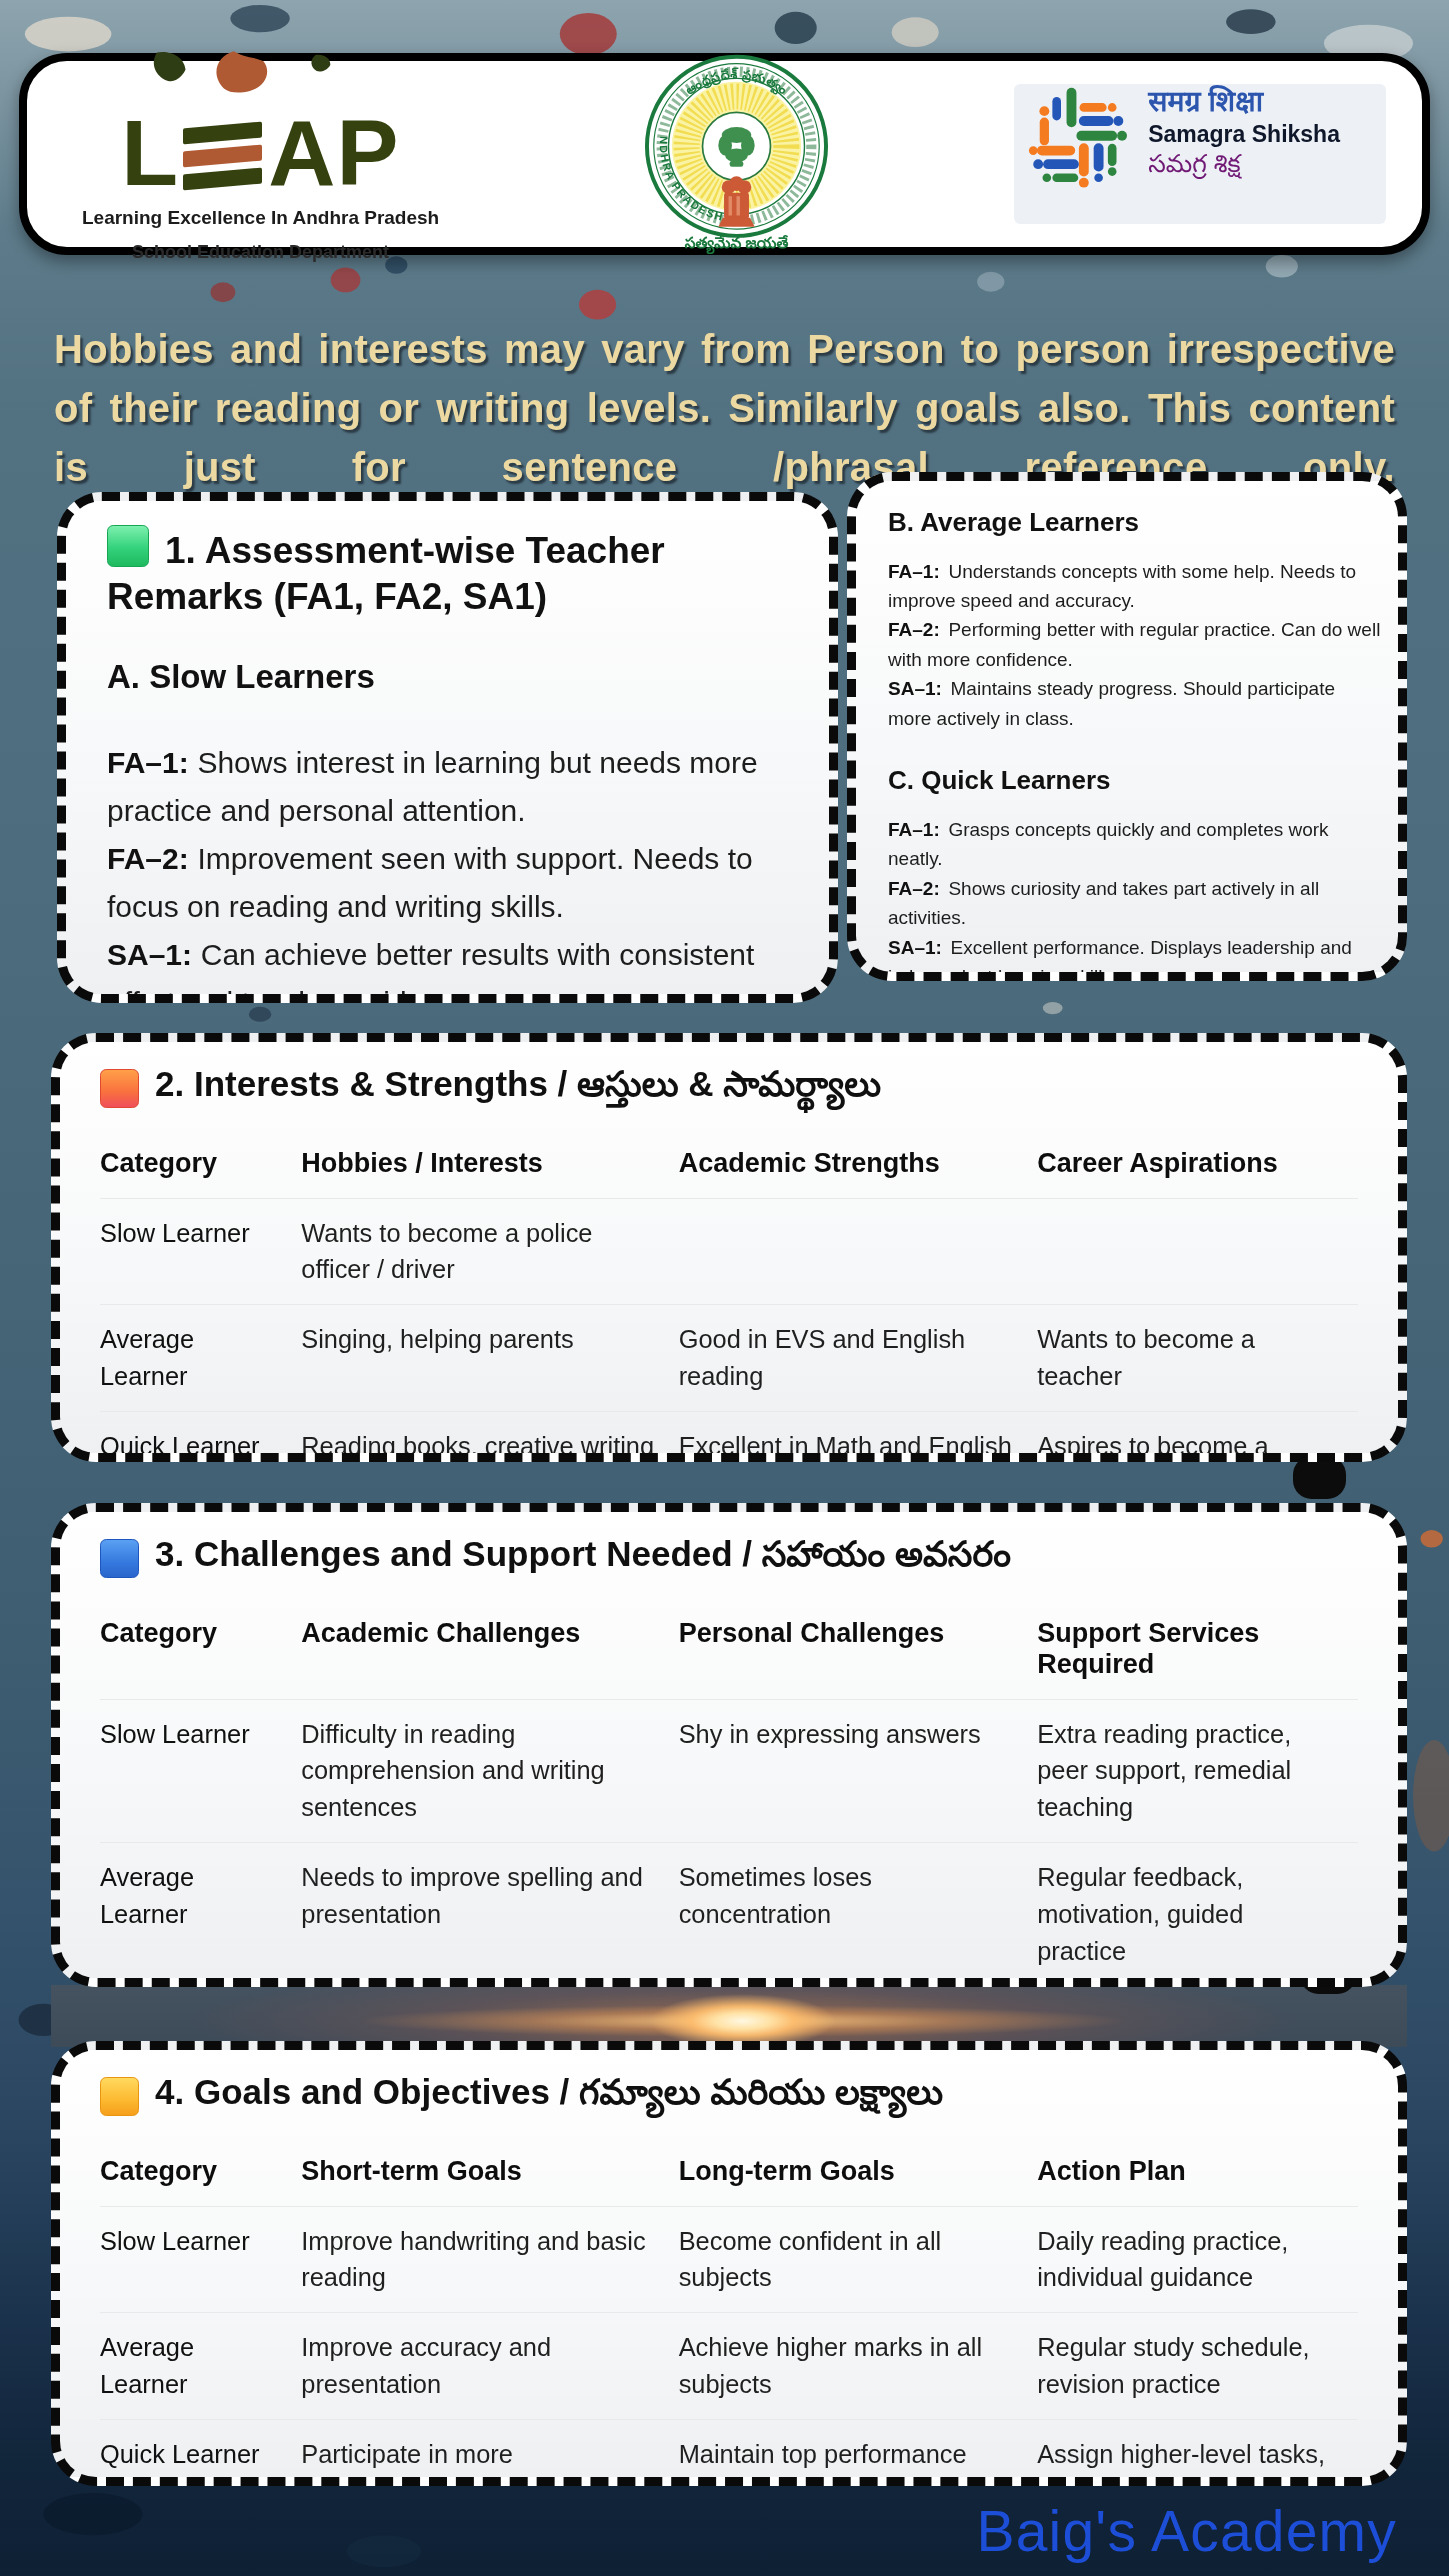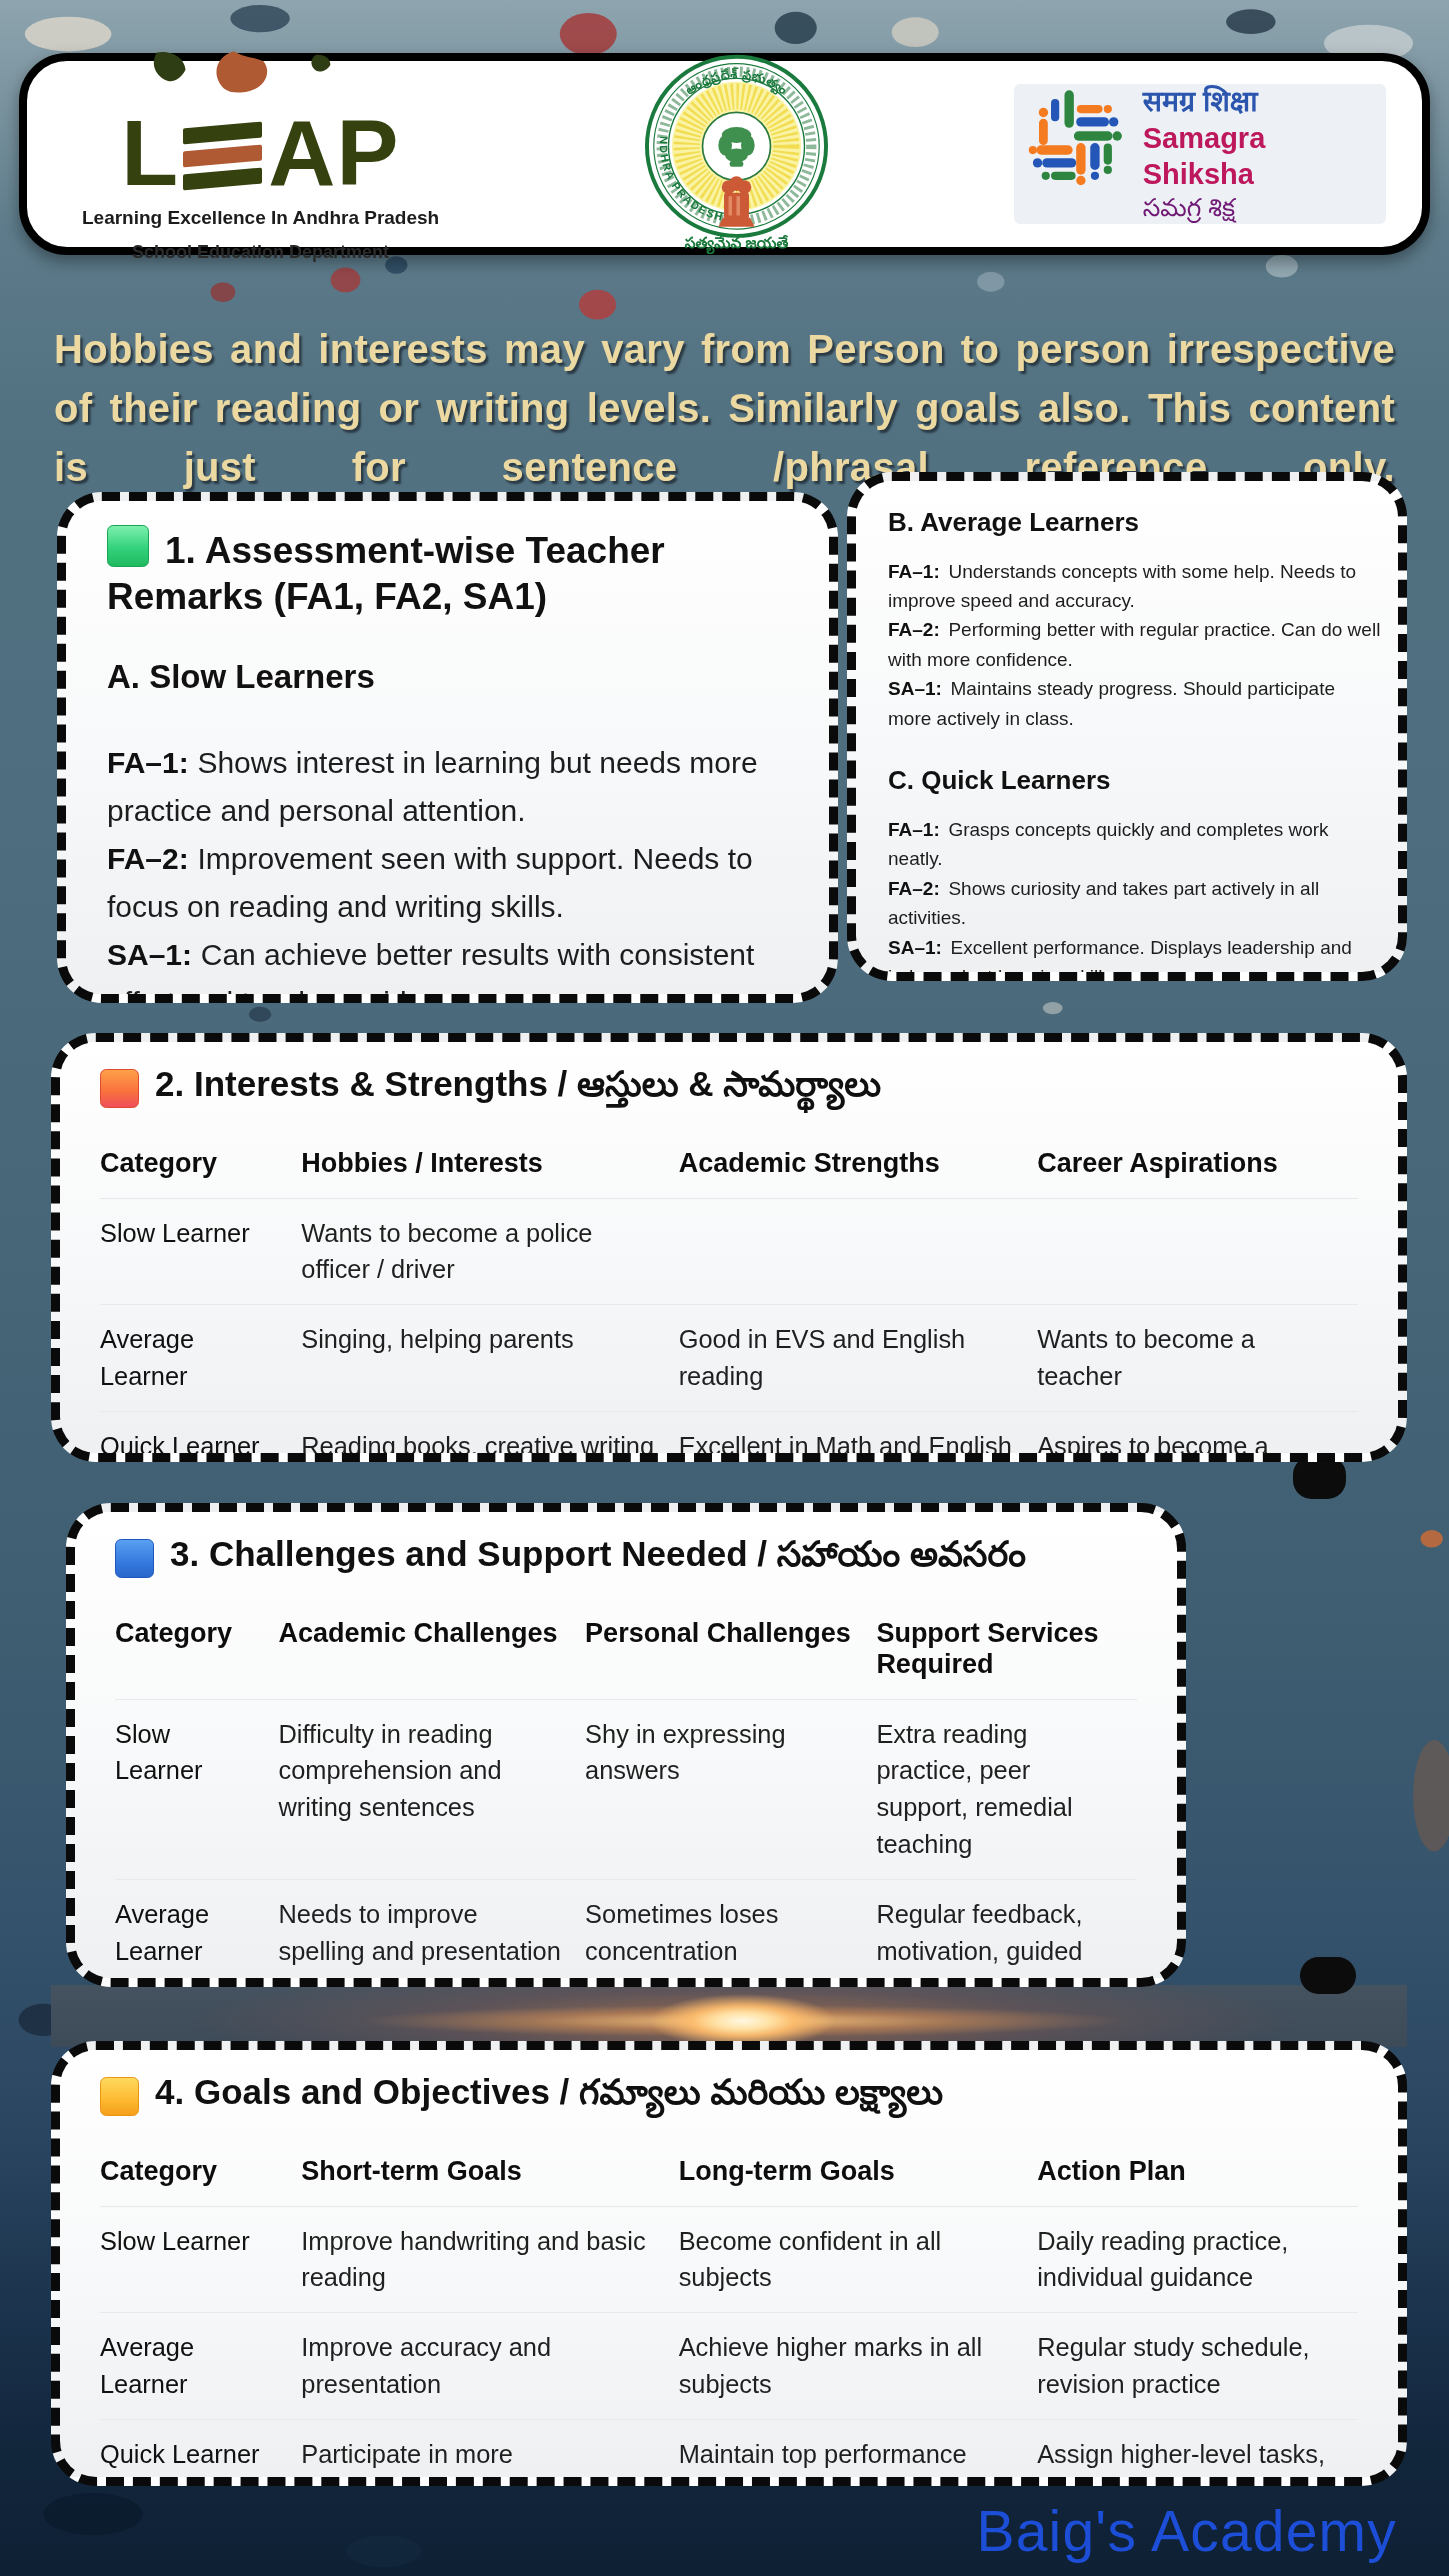--- a/index.html
+++ b/index.html
@@ -37,21 +37,21 @@
   .leap-ebars i:nth-child(3){background:#35420f;}
   .leap-sub1{font-size:19px;font-weight:700;color:#1c1c1c;margin-top:11px;}
   .leap-sub2{font-size:18px;font-weight:700;color:#2a2a2a;margin-top:12.4px;}
   .emblem-wrap{width:211px;height:204px;flex:0 0 auto;margin-top:-3.7px;}
   .samagra{
     width:372px;height:140px;background:#edf1f6;border-radius:6.2px;
     display:flex;align-items:flex-start;gap:16px;padding:0 13.6px;box-sizing:border-box;
   }
   .samagra-text{display:flex;flex-direction:column;line-height:1.25;}
   .samagra-hindi{font-size:28.5px;font-weight:700;color:#2c55ae;}
-  .samagra-eng{font-size:29px;font-weight:700;color:#be185d;}
+  .samagra-eng{font-size:23px;font-weight:700;color:#0f172a;}
   .samagra-telugu{font-size:25px;font-weight:400;color:#701a75;}
   
   .intro{
     position:absolute;left:54px;top:280px;width:1341px;z-index:1;
     font-size:40px;font-weight:700;line-height:1.48;color:#ecd9a2;
     text-align:justify;text-align-last:justify;
     text-shadow:2.5px 3.1px 1.9px rgba(15,22,28,.6);
     letter-spacing:0.3px;word-spacing:2.5px;
   }
   
@@ -59,21 +59,21 @@
   .box-remarks-right{left:847px;top:472px;width:560px;height:509px;padding:26px 16px 18.6px 32px;}
   .sec1-title{font-size:37px;font-weight:700;color:#111;line-height:1.24;margin:0;}
   .learner-head-l{font-size:33px;font-weight:700;color:#111;margin:38px 0 43px 0;}
   .remark-l{font-size:30px;color:#1d1d1d;line-height:1.6;margin:0;}
   .remark-l b,.remark-r b{font-weight:700;color:#111;margin-right:8.7px;}
   .learner-head-r{font-size:26px;font-weight:700;color:#111;margin:0 0 18.6px 0;}
   .remark-r{font-size:19px;color:#1d1d1d;line-height:1.55;margin:0;}
   .group-gap{height:32px;}
   
   .box-t2{left:51px;top:1033px;width:1356px;height:429px;padding:18.6px 40px;}
-  .box-t3{left:66px;top:1503px;width:1120px;height:484px;padding:18.6px 40px;}
+  .box-t3{left:51px;top:1503px;width:1356px;height:484px;padding:18.6px 40px;}
   .box-t4{left:51px;top:2041px;width:1356px;height:445px;padding:18.6px 40px;}
   .sec-title{font-size:35px;font-weight:700;color:#101010;margin:3.7px 0 26px 0;display:flex;align-items:center;text-align:center;}
   .sq{display:inline-block;width:37px;height:37px;border-radius:6.2px;margin-right:16px;flex:0 0 auto;}
   .sq-green{background:linear-gradient(180deg,#7df0ae 0%,#34d27c 55%,#1fb95f 100%);border:1.9px solid #17a554;}
   .sq-orange{background:linear-gradient(180deg,#ffa049 0%,#f9703e 60%,#ef4f5b 100%);border:1.9px solid #e0492f;}
   .sq-blue{background:linear-gradient(180deg,#5aa0f2 0%,#3579de 60%,#2a66cc 100%);border:1.9px solid #1d57bd;}
   .sq-yellow{background:linear-gradient(180deg,#ffd95e 0%,#fdb931 60%,#f59f1b 100%);border:1.9px solid #e8960f;}
   .sq1{width:40px;height:40px;vertical-align:-3.7px;display:inline-block;margin-right:16px;}
   .tbl{width:100%;}
   .trow{display:grid;grid-template-columns:16% 30% 28.5% 25.5%;}

